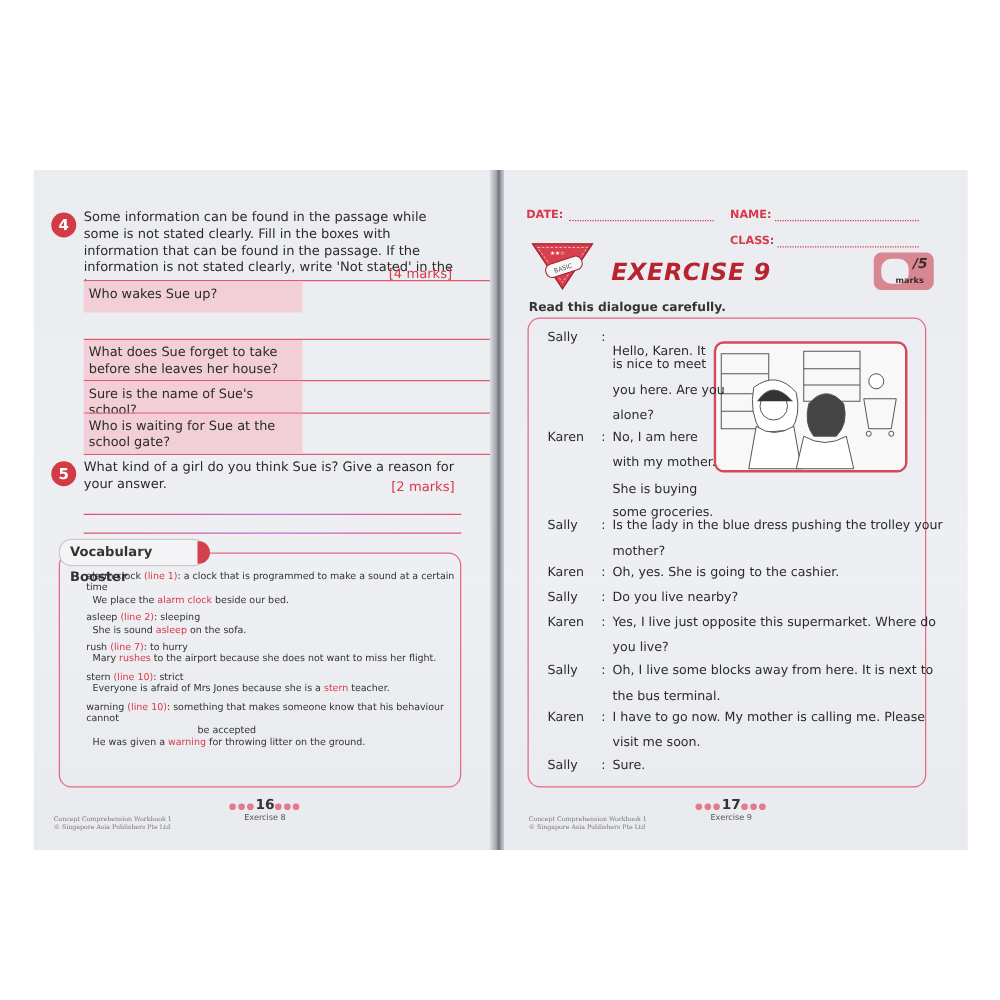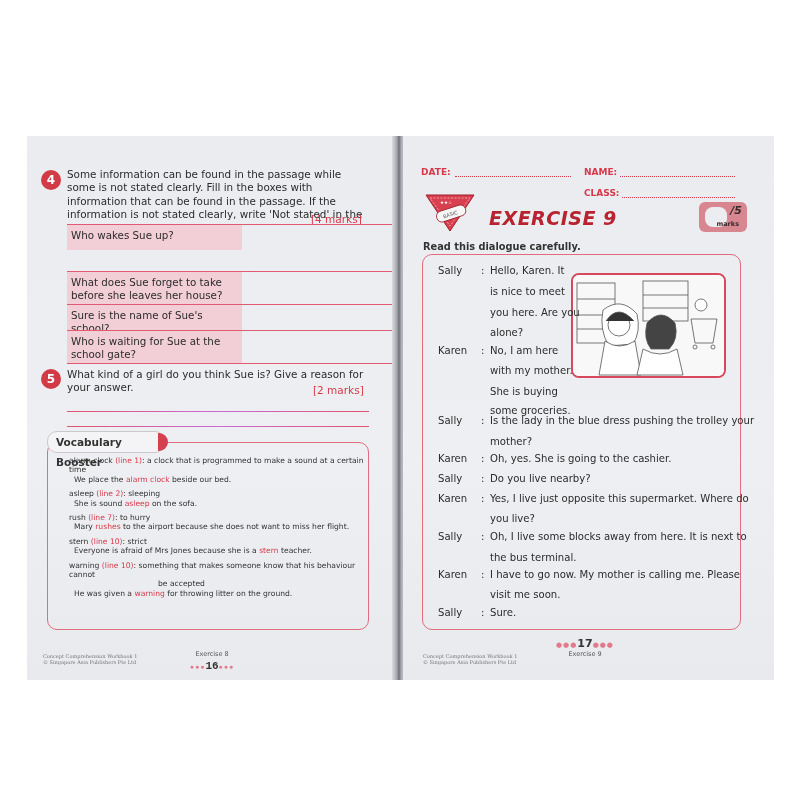--- a/index.html
+++ b/index.html
@@ -120,21 +120,21 @@
         <div><span>stern</span> <span class="red">(line 10)</span><span>: strict</span></div>
         <div class="ex"><span>Everyone is afraid of Mrs Jones because she is a </span><span class="red">stern</span><span> teacher.</span></div>
       </div>
       <div class="ventry">
         <div><span>warning</span> <span class="red">(line 10)</span><span>: something that makes someone know that his behaviour cannot</span></div>
         <div class="cont">be accepted</div>
         <div class="ex"><span>He was given a </span><span class="red">warning</span><span> for throwing litter on the ground.</span></div>
       </div>
     </div>
 
-    <div class="pnum" style="left:155px;top:524px;width:60px;font-family:Liberation Mono, monospace;">
+    <div class="pnum" style="left:155px;top:501px;width:60px;">
       <span class="dots">●●●</span><span>16</span><span class="dots">●●●</span>
     </div>
     <div class="psub" style="left:150px;top:514px;width:70px;">Exercise 8</div>
     <div class="footer-note" style="left:16px;top:517px;">
       <div>Concept Comprehension Workbook 1</div>
       <div>© Singapore Asia Publishers Pte Ltd</div>
     </div>
   </div>
 
   <div class="spine"></div>
@@ -187,21 +187,21 @@
           <path d="M118,44 h26 l-4,24 h-18z"></path>
           <circle cx="122" cy="72" r="2"></circle>
             <circle cx="140" cy="72" r="2"></circle>
         </g>
       </svg>
     </div>
 
     <div>
       <div class="speaker" style="left:35px;top:129px;"><span>Sally</span></div>
       <div class="speaker" style="left:78px;top:129px;">:</div>
-      <div class="line" style="left:87px;top:128px;text-align:center;">Hello, Karen. It</div>
+      <div class="line" style="left:87px;top:139px;text-align:center;">Hello, Karen. It</div>
       <div class="line" style="left:87px;top:149px;">is nice to meet</div>
       <div class="line" style="left:87px;top:170px;">you here. Are you</div>
       <div class="line" style="left:87px;top:190px;">alone?</div>
 
       <div class="speaker" style="left:35px;top:209px;"><span>Karen</span></div>
       <div class="speaker" style="left:78px;top:209px;">:</div>
       <div class="line" style="left:87px;top:208px;">No, I am here</div>
       <div class="line" style="left:87px;top:228px;">with my mother.</div>
       <div class="line" style="left:87px;top:249px;">She is buying</div>
       <div class="line" style="left:87px;top:268px;">some groceries.</div>

